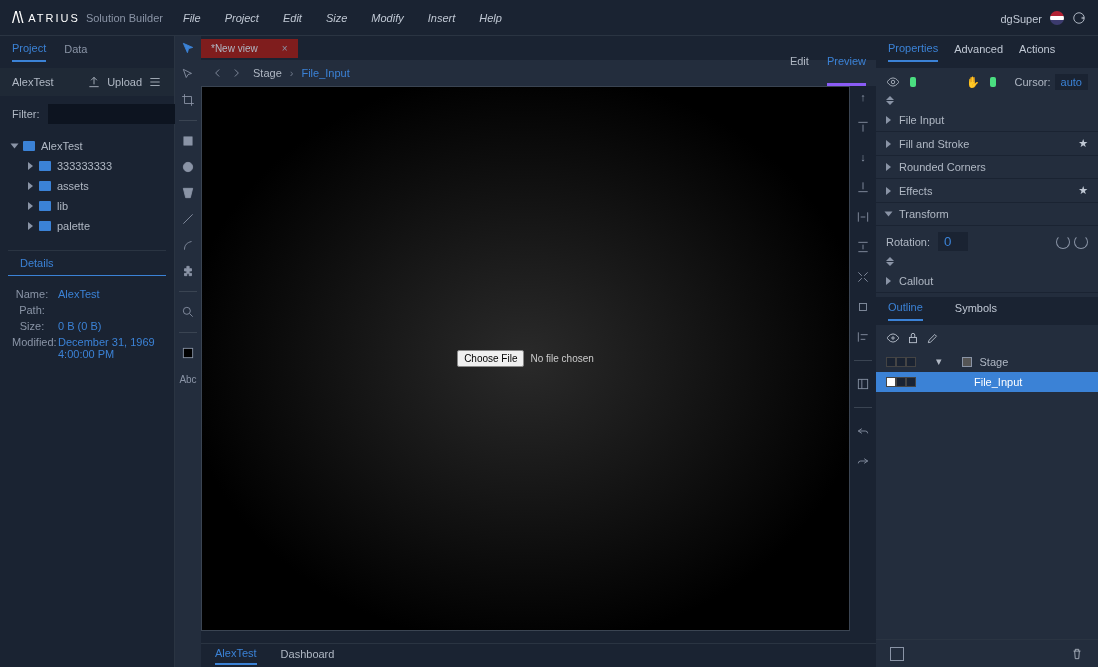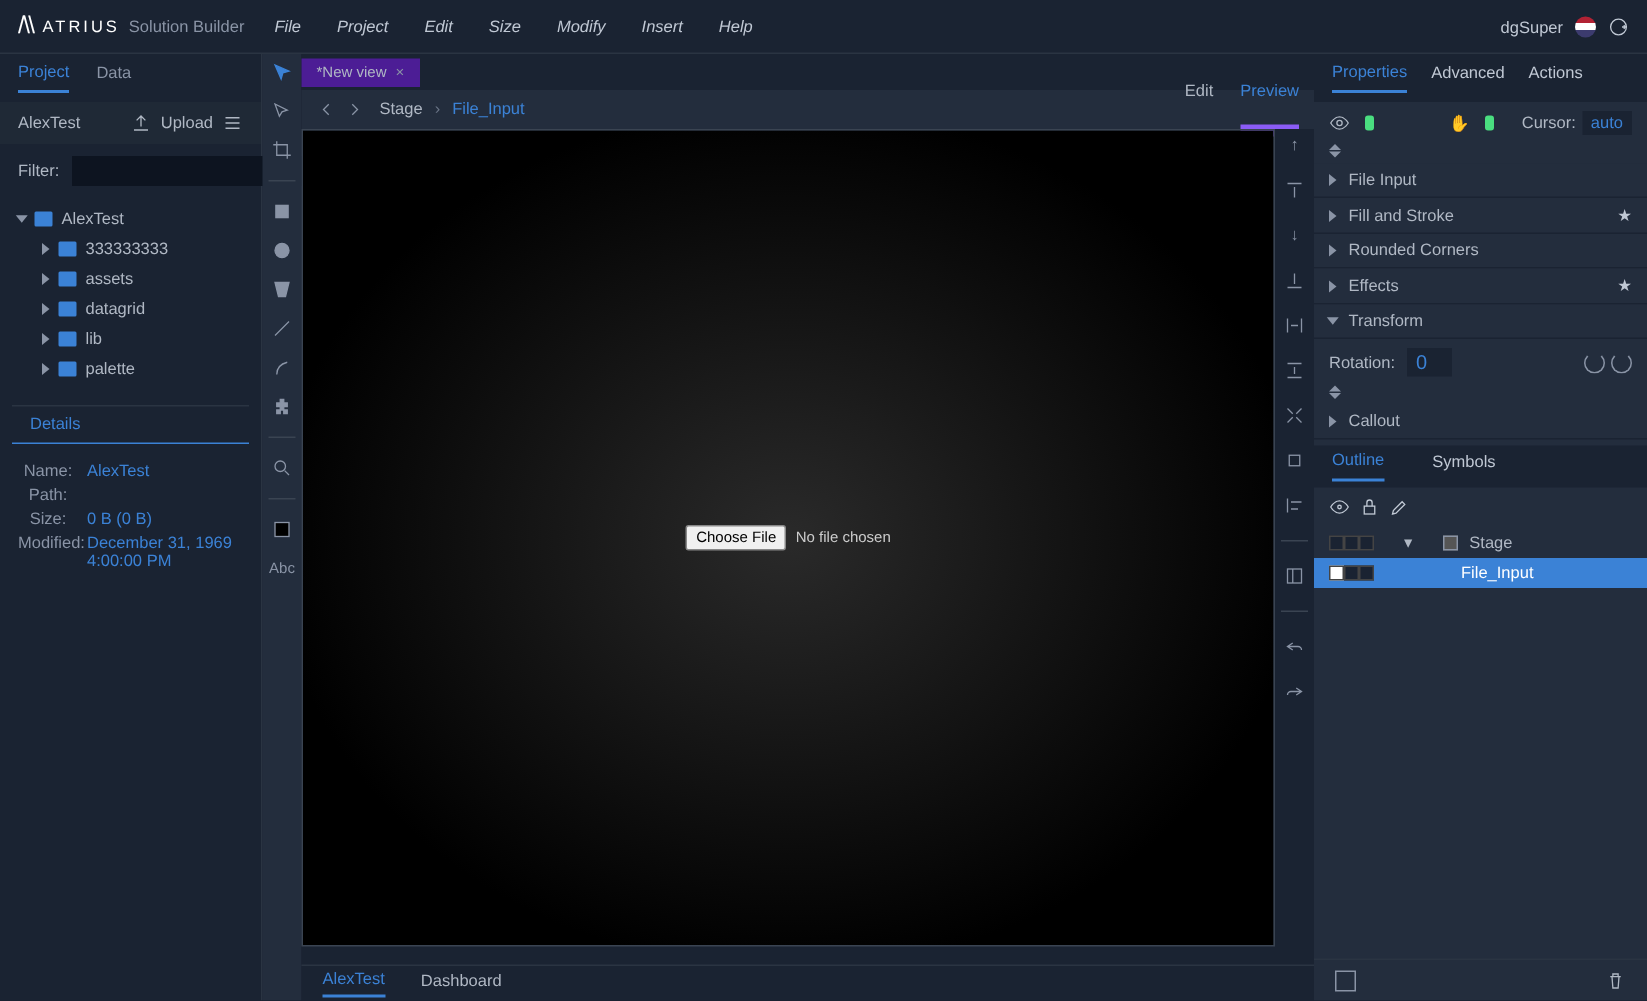--- a/index.html
+++ b/index.html
@@ -36,21 +36,21 @@
 .details-body .lbl { color: #8a94a6; min-width: 40px; text-align: center; }
 .link-text { color: #3b82d6; }
 
 .toolstrip { width: 26px; background: #232d3d; display: flex; flex-direction: column; align-items: center; padding-top: 4px; gap: 10px; }
 .toolstrip .tool { width: 16px; height: 16px; color: #8a94a6; cursor: pointer; display: flex; align-items: center; justify-content: center; }
 .toolstrip .tool.active { color: #3b82d6; }
 .toolstrip .divider { width: 18px; height: 1px; background: #3a4452; margin: 2px 0; }
 
 .center { flex: 1; display: flex; flex-direction: column; background: #1a2332; }
 .doc-tabs { height: 24px; background: #1a2332; display: flex; align-items: center; }
-.doc-tab { padding: 4px 10px; background: #4c1d95; display: flex; align-items: center; gap: 6px; font-size: 10px; }
+.doc-tab { padding: 4px 10px; background: #7f1d1d; display: flex; align-items: center; gap: 24px; font-size: 10px; }
 .close-x { cursor: pointer; color: #8a94a6; }
 .breadcrumb-bar { height: 26px; background: #232d3d; display: flex; align-items: center; padding: 0 10px; gap: 10px; }
 .bc-arrows { display: flex; gap: 4px; color: #8a94a6; }
 .breadcrumb { display: flex; gap: 8px; flex: 1; }
 .bc-sep { color: #6a7486; }
 .top-actions { display: flex; gap: 18px; }
 .top-action { cursor: pointer; }
 .top-action.active { color: #3b82d6; border-bottom: 8px solid #8b5cf6; padding-bottom: 16px; }
 .canvas-area { flex: 1; display: flex; }
 .canvas { flex: 1; margin: 0 0 12px 0; background: radial-gradient(ellipse at center, #2a2a2a 0%, #000 75%); border: 1px solid #3a4452; position: relative; display: flex; align-items: center; justify-content: center; }
@@ -166,25 +166,20 @@
           <span>333333333</span>
         </div>
       <div class="tree-item child">
           <span class="tri"></span>
           <span class="folder-icon"></span>
           <span>assets</span>
         </div>
       <div class="tree-item child">
           <span class="tri"></span>
           <span class="folder-icon"></span>
-          <span>datagrid</span>
-        </div>
-      <div class="tree-item child">
-          <span class="tri"></span>
-          <span class="folder-icon"></span>
           <span>lib</span>
         </div>
       <div class="tree-item child">
           <span class="tri"></span>
           <span class="folder-icon"></span>
           <span>palette</span>
         </div>
     </div>
     <div class="details-header">Details</div>
     <div class="details-body">

